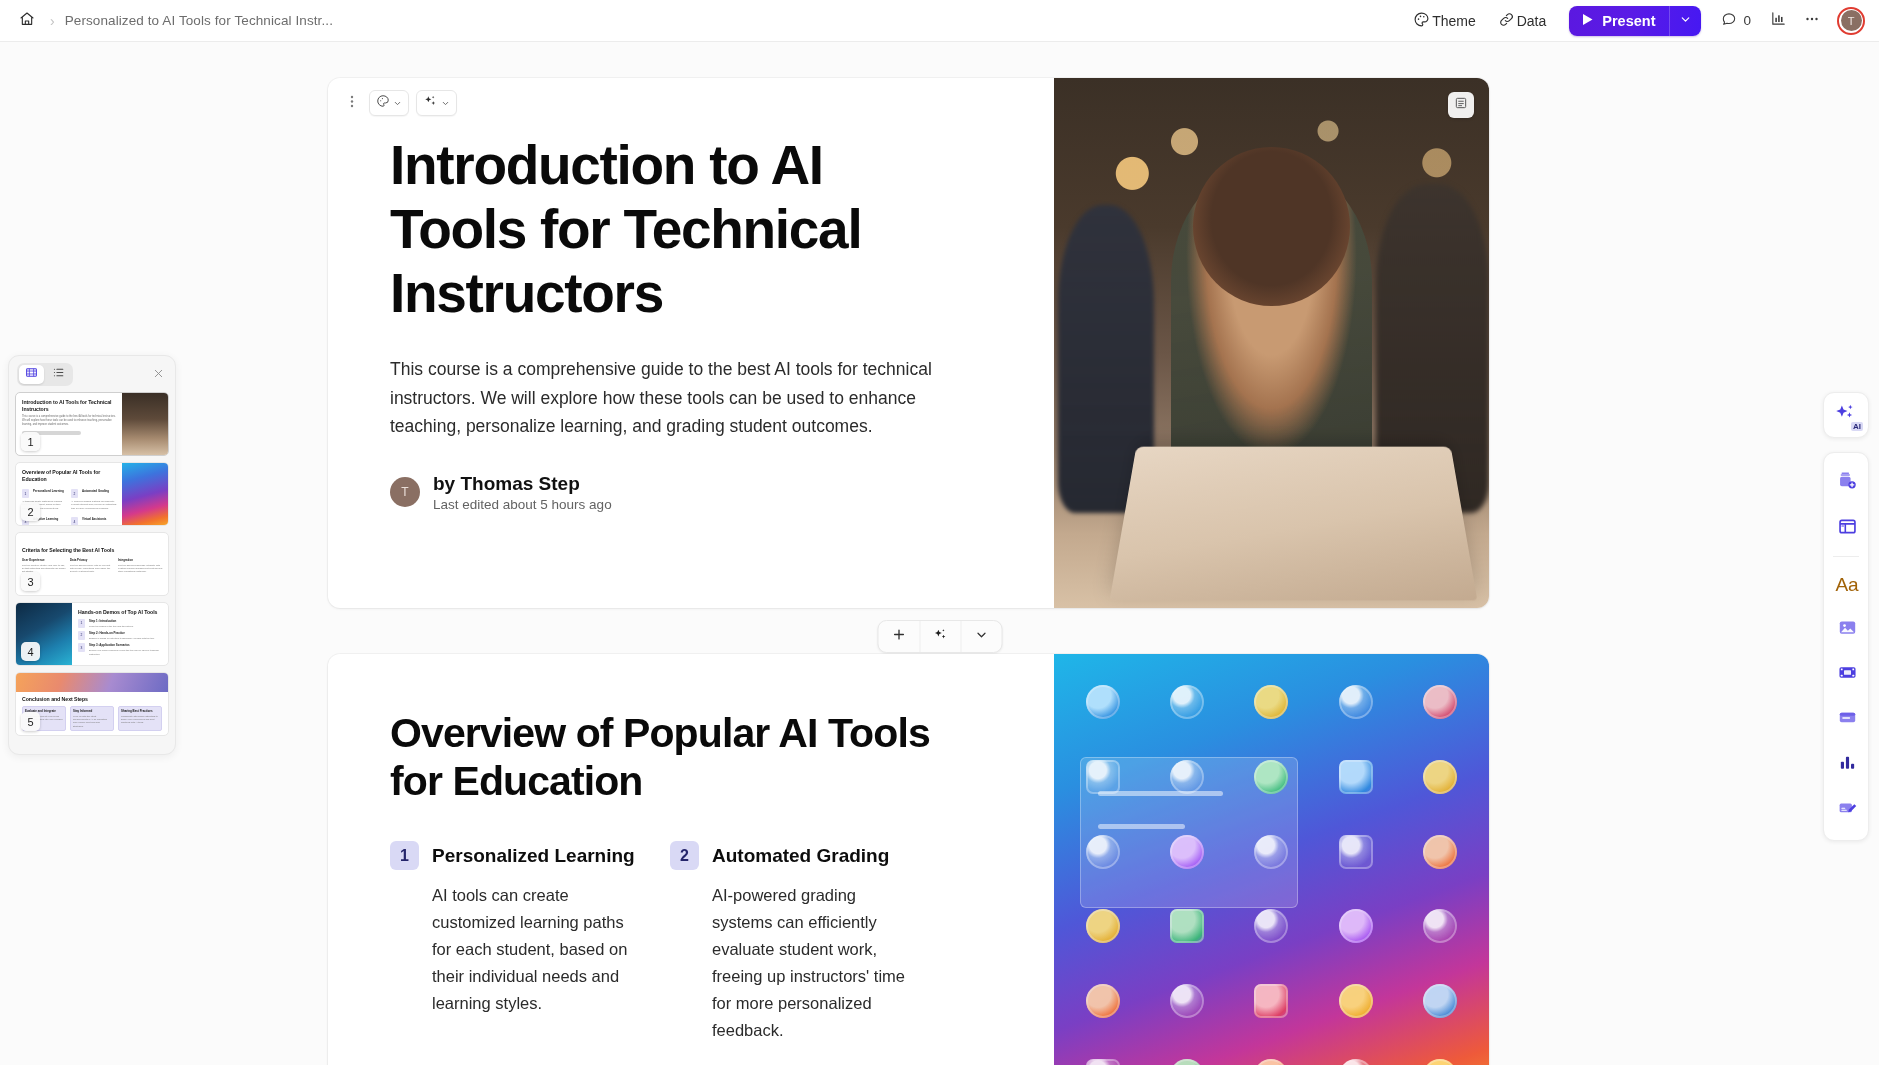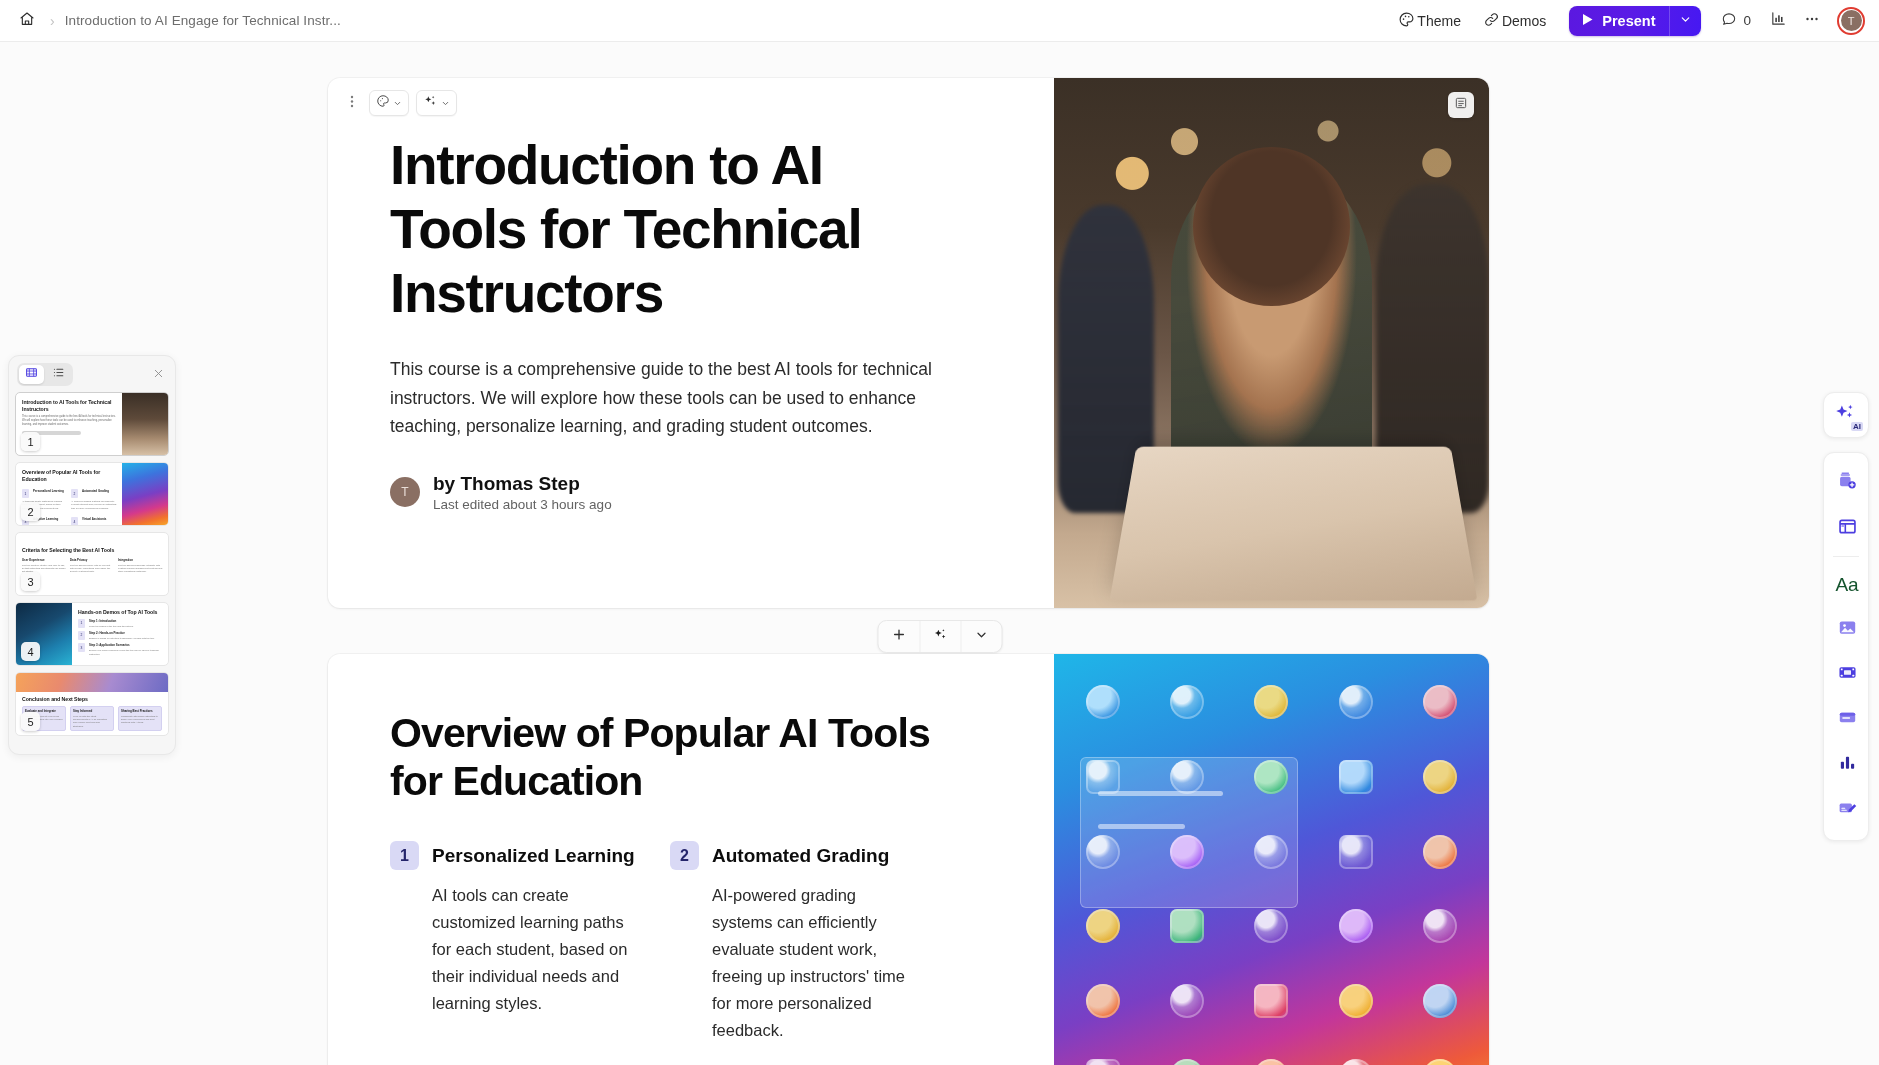--- a/index.html
+++ b/index.html
@@ -337,21 +337,21 @@
     <div class="home-btn">
       <span>
         <svg width="16" height="16" viewBox="0 0 24 24" fill="none" stroke="#2e2e2e" stroke-width="1.7" stroke-linecap="round" stroke-linejoin="round">
           <path d="M3 10.5L12 3l9 7.5"></path>
             <path d="M5 9.8V20h14V9.8"></path>
             <path d="M9.5 20v-5h5v5"></path>
         </svg>
       </span>
     </div>
     <span class="crumb-sep">›</span>
-    <span class="crumb-title">Introduction to AI Engage for Technical Instr...</span>
+    <span class="crumb-title">Personalized to AI Tools for Technical Instr...</span>
   </div>
 
   <div class="hdr-right">
     <div class="hdr-item">
       <span>
         <svg width="17" height="17" viewBox="0 0 24 24" fill="none" stroke="#2e2e2e" stroke-width="1.6">
           <path d="M12 3a9 9 0 100 18c1.2 0 1.8-.8 1.8-1.7 0-.5-.2-.9-.5-1.2-.3-.3-.5-.7-.5-1.1 0-.9.7-1.6 1.6-1.6h1.9A4.7 4.7 0 0021 10.5C21 6.3 17 3 12 3z"></path>
           <circle cx="7.8" cy="11.5" r="1.1" fill="#2e2e2e" stroke="none"></circle>
           <circle cx="10.6" cy="7.6" r="1.1" fill="#2e2e2e" stroke="none"></circle>
           <circle cx="15.2" cy="8.2" r="1.1" fill="#2e2e2e" stroke="none"></circle>
@@ -360,21 +360,21 @@
       <span>Theme</span>
     </div>
 
     <div class="hdr-item">
       <span>
         <svg width="17" height="17" viewBox="0 0 24 24" fill="none" stroke="#2e2e2e" stroke-width="1.6" stroke-linecap="round">
           <path d="M10.3 13.7a4 4 0 005.7 0l3-3a4 4 0 10-5.7-5.7l-1.5 1.5"></path>
           <path d="M13.7 10.3a4 4 0 00-5.7 0l-3 3a4 4 0 105.7 5.7l1.5-1.5"></path>
         </svg>
       </span>
-      <span>Demos</span>
+      <span>Data</span>
     </div>
 
     <div class="present-group">
       <div class="present-main">
         <span>
           <svg width="12" height="13" viewBox="0 0 12 13">
               <path d="M1 1l9.5 5.5L1 12z" fill="#fff"></path>
             </svg>
         </span>
         <span>Present</span>
@@ -470,21 +470,21 @@
       </div>
 
       <h1 class="slide-title">Introduction to AI Tools for Technical Instructors</h1>
 
       <p class="slide-sub"><span>This course is a comprehensive guide to the best AI tools for technical instructors. We will explore how these tools can be used to enhance teaching, </span><span class="spell">personalize</span><span> learning, and grading student outcomes.</span></p>
 
       <div class="byline">
         <div class="by-av">T</div>
         <div>
           <div class="by-name">by Thomas Step</div>
-          <div class="by-meta">Last edited about 3 hours ago</div>
+          <div class="by-meta">Last edited about 5 hours ago</div>
         </div>
       </div>
     </div>
 
     <div class="slide-media">
       <div class="hero1">
         <div class="h-blurL"></div>
         <div class="h-blurR"></div>
         <div class="h-person"></div>
         <div class="h-hair"></div>
@@ -780,21 +780,21 @@
       <span>
         <svg width="21" height="21" viewBox="0 0 24 24" fill="none" stroke="#4c3ee0" stroke-width="1.9">
           <rect x="3.5" y="5" width="17" height="14" rx="2"></rect>
           <path d="M3.5 9h17M9.5 9v10" stroke-width="1.8"></path>
           <rect x="5" y="10.6" width="3" height="1.6" rx=".6" fill="#8b80ee" stroke="none"></rect>
         </svg>
       </span>
     </div>
     <div class="rail-sep"></div>
     <div class="rail-item">
-      <span style="font-size:19px;color:#14532d;font-family:'Liberation Sans',sans-serif;">Aa</span>
+      <span style="font-size:19px;color:#a16207;font-family:'Liberation Sans',sans-serif;">Aa</span>
     </div>
     <div class="rail-item">
       <span>
         <svg width="21" height="21" viewBox="0 0 24 24">
           <rect x="3.2" y="5" width="17.6" height="14" rx="2.2" fill="#8b80ee"></rect>
           <circle cx="8.6" cy="9.8" r="1.6" fill="#fff"></circle>
           <path d="M4.6 17.4l4.6-5 3.2 3.4 2.8-2.6 4.2 4.2z" fill="#fff" opacity=".95"></path>
         </svg>
       </span>
     </div>

